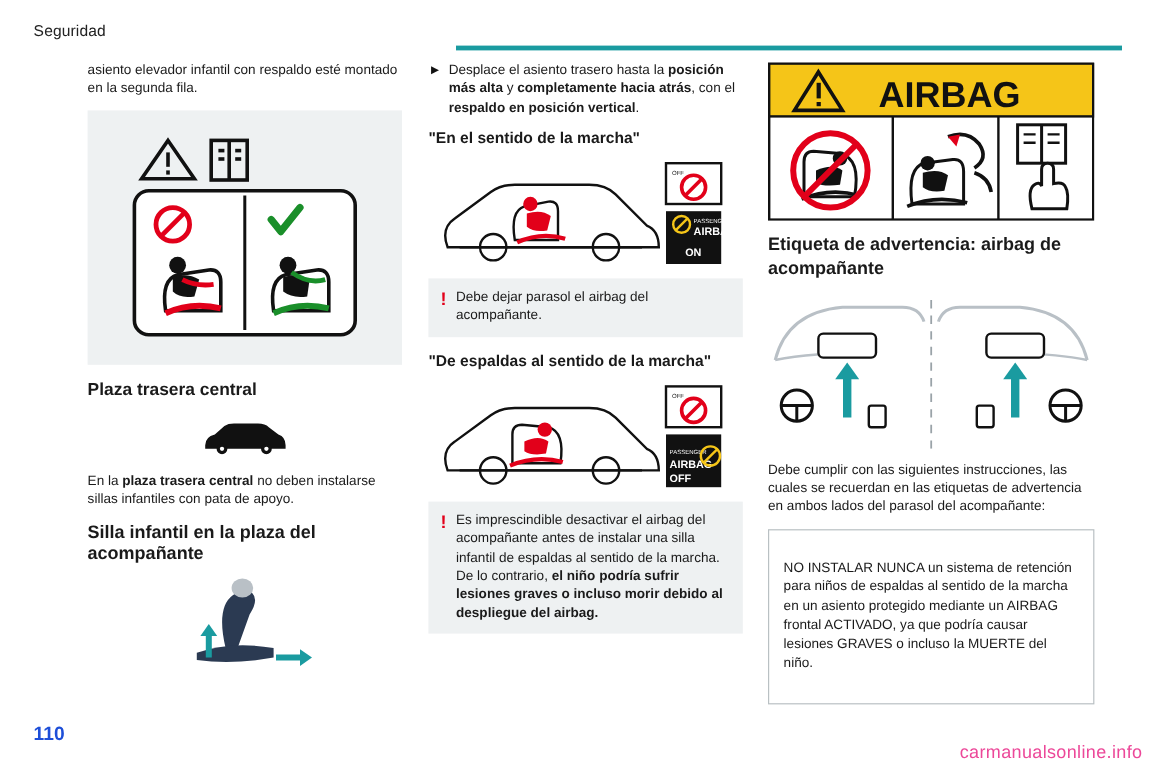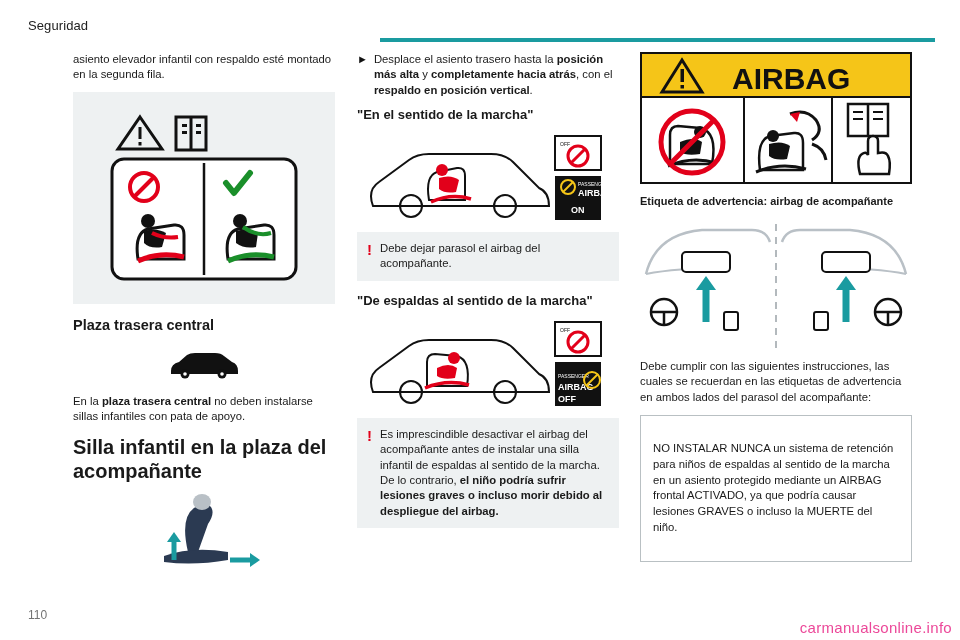--- a/index.html
+++ b/index.html
@@ -32,21 +32,21 @@
   .col2 { left: 357px; width: 262px; }
   .col3 { left: 640px; width: 272px; }
 
   p { margin: 0 0 9px 0; font-size: 11.3px; line-height: 1.36; }
   .b { font-weight: bold; }
 
   h2.section {
     font-size: 14.5px; font-weight: bold; margin: 4px 0 8px 0; line-height:1.25;
   }
   h1.bigsection {
-    font-size: 20px; font-weight: bold; margin: 10px 0 6px 0; line-height: 1.2;
+    font-size: 15px; font-weight: bold; margin: 10px 0 6px 0; line-height: 1.2;
   }
   h3.sub {
     font-size: 13px; font-weight: bold; margin: 4px 0 10px 0;
   }
 
   
   .panel {
     background: #eef1f2;
     padding: 10px;
     margin-bottom: 12px;
@@ -70,21 +70,21 @@
     font-size: 11.3px;
     line-height: 1.4;
     margin-top: 10px;
   }
 
   .bulletline { display: flex; gap: 6px; }
   .bulletline .arrow { color:#111; font-size: 11px; line-height:1.36; }
 
   .footer-page {
     position: absolute; left: 28px; bottom: 18px;
-    font-size: 12px; color: #737373; font-weight: normal;
+    font-size: 16px; color: #1d4ed8; font-weight: bold;
   }
   .watermark {
     position: absolute; right: 8px; bottom: 4px;
     font-size: 15px; color: #ec4899; letter-spacing: .3px;
   }
 
   .imgwrap { display:flex; justify-content:center; align-items:center; }
 
   svg { display:block; }
 </style>
@@ -307,21 +307,21 @@
         <line x1="228" y1="52" x2="228" y2="84" stroke="#111" stroke-width="2.5"></line>
         <line x1="213" y1="60" x2="223" y2="60" stroke="#111" stroke-width="2"></line>
         <line x1="213" y1="67" x2="223" y2="67" stroke="#111" stroke-width="2"></line>
         <line x1="233" y1="60" x2="243" y2="60" stroke="#111" stroke-width="2"></line>
         <line x1="233" y1="67" x2="243" y2="67" stroke="#111" stroke-width="2"></line>
         <path d="M220 122 q-4 -16 2 -20 q4 -3 6 1 l0 -14 q0 -5 5 -5 q5 0 5 5 l0 12 q8 -2 10 3 q3 5 1 18 z" fill="#fff" stroke="#111" stroke-width="2.5"></path>
       </g>
     </svg>
   </div>
 
-  <p class="b" style="font-size:11px;line-height:1.35;margin-bottom:14px;">Etiqueta de advertencia: airbag de acompañante</p>
+  <p class="b" style="font-size:15px;line-height:1.35;margin-bottom:14px;">Etiqueta de advertencia: airbag de acompañante</p>
 
   <div class="imgwrap" style="height:126px;margin-bottom:10px;">
     <svg width="272" height="124" viewBox="0 0 272 124">
 
       <line x1="136" y1="0" x2="136" y2="124" stroke="#9aa3a8" stroke-width="1.5" stroke-dasharray="7 6"></line>
 
       <path d="M6 50 q10 -40 56 -44 l50 0 q14 0 18 12" fill="none" stroke="#b9c0c6" stroke-width="2.5"></path>
       <path d="M6 50 q30 -6 80 -6" fill="none" stroke="#b9c0c6" stroke-width="2"></path>
 
       <rect x="42" y="28" width="48" height="20" rx="4" fill="#fff" stroke="#111" stroke-width="2"></rect>

